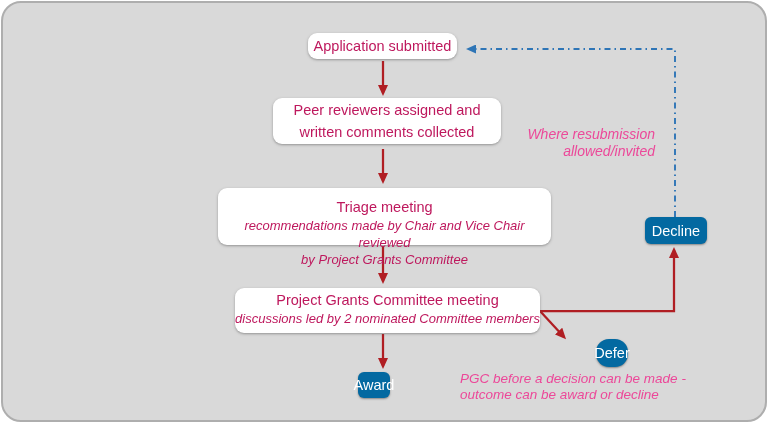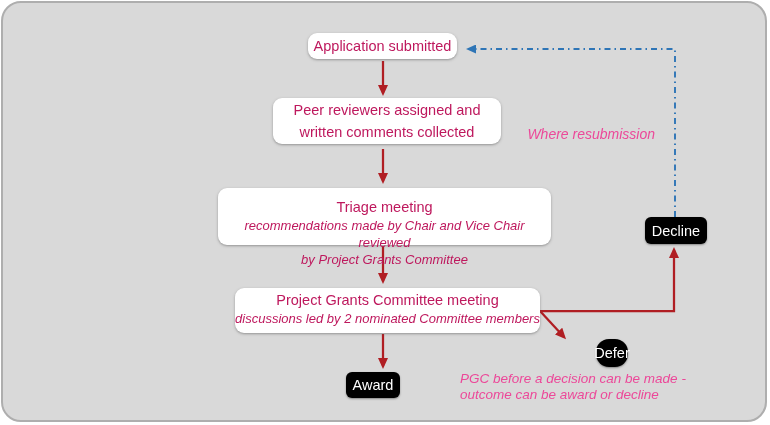--- a/index.html
+++ b/index.html
@@ -19,25 +19,25 @@
     box-shadow:0 1px 2.5px rgba(90,90,90,0.55);
   }
   .node .title{font-size:14.5px;line-height:20px;}
   .node .sub{font-size:13px;font-style:italic;line-height:17px;}
   .node-app{left:308px;top:33px;width:149px;height:26px;font-size:14.5px;line-height:26px;}
   .node-peer{left:273px;top:98px;width:228px;height:46px;font-size:14.5px;line-height:22px;padding-top:1px;}
   .node-triage{left:218px;top:188px;width:333px;height:57px;padding-top:9px;}
   .node-pgc{left:235px;top:288px;width:305px;height:45px;padding-top:2px;}
   .outcome{
     position:absolute;box-sizing:border-box;
-    background:#000000;color:#ffffff;border-radius:6px;
+    background:#0369a1;color:#ffffff;border-radius:6px;
     display:flex;align-items:center;justify-content:center;
     font-size:14.5px;box-shadow:0 1px 2px rgba(80,80,80,0.6);
   }
-  .outcome-award{left:346px;top:372px;width:54px;height:26px;}
+  .outcome-award{left:358px;top:372px;width:32px;height:26px;}
   .outcome-defer{left:596px;top:339px;width:32px;height:28px;border-radius:13px;}
   .outcome-decline{left:645px;top:217px;width:62px;height:27px;}
   .note{
     position:absolute;font-style:italic;color:#ec4899;
   }
   .note-resub{left:510px;top:126px;width:145px;text-align:right;font-size:14px;line-height:17px;}
   .note-defer{left:460px;top:371px;width:295px;text-align:left;font-size:13.5px;line-height:16px;}
   svg.arrows{position:absolute;left:0;top:0;pointer-events:none;}
 </style>
 </head>
@@ -81,18 +81,19 @@
   <div class="title">Project Grants Committee meeting</div>
   <div class="sub">discussions led by 2 nominated Committee members</div>
 </div>
 
 <div class="outcome outcome-award">Award</div>
 <div class="outcome outcome-defer">Defer</div>
 <div class="outcome outcome-decline">Decline</div>
 
 <div class="note note-resub">
   <div>Where resubmission</div>
+  <div>allowed/invited</div>
 </div>
 
 <div class="note note-defer">
   <div>PGC before a decision can be made -</div>
   <div>outcome can be award or decline</div>
 </div>
 
 </body></html>

